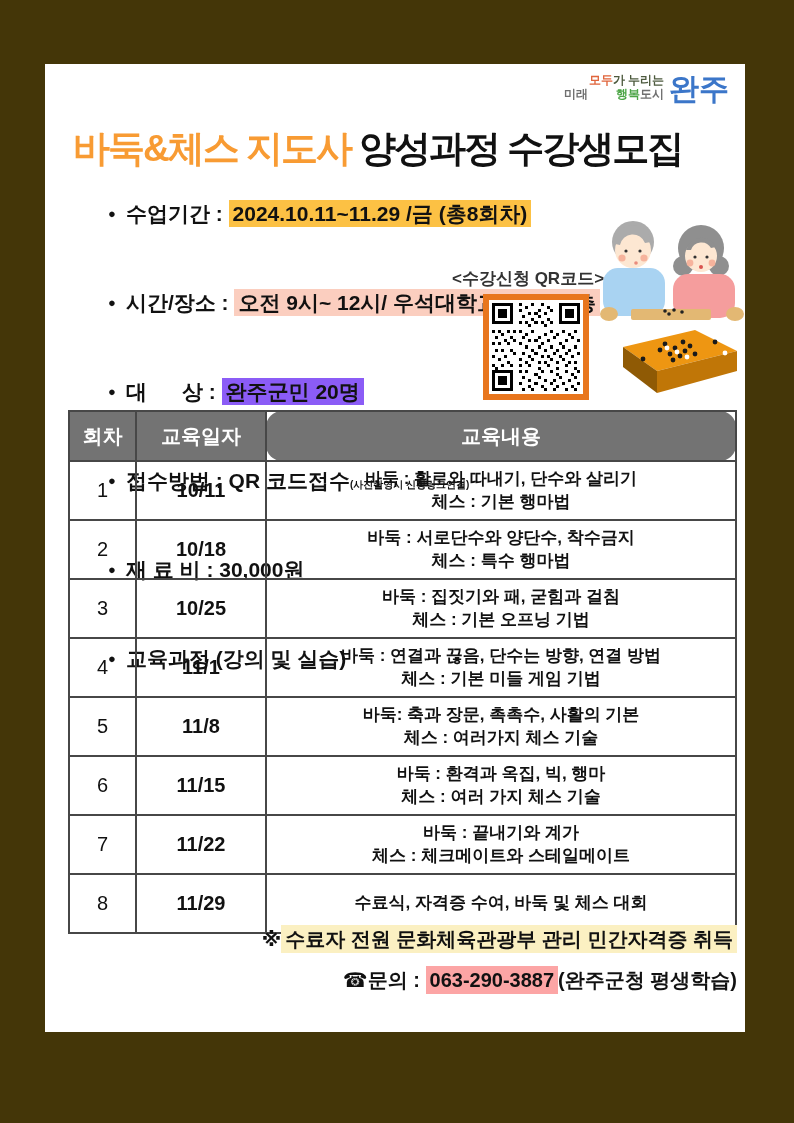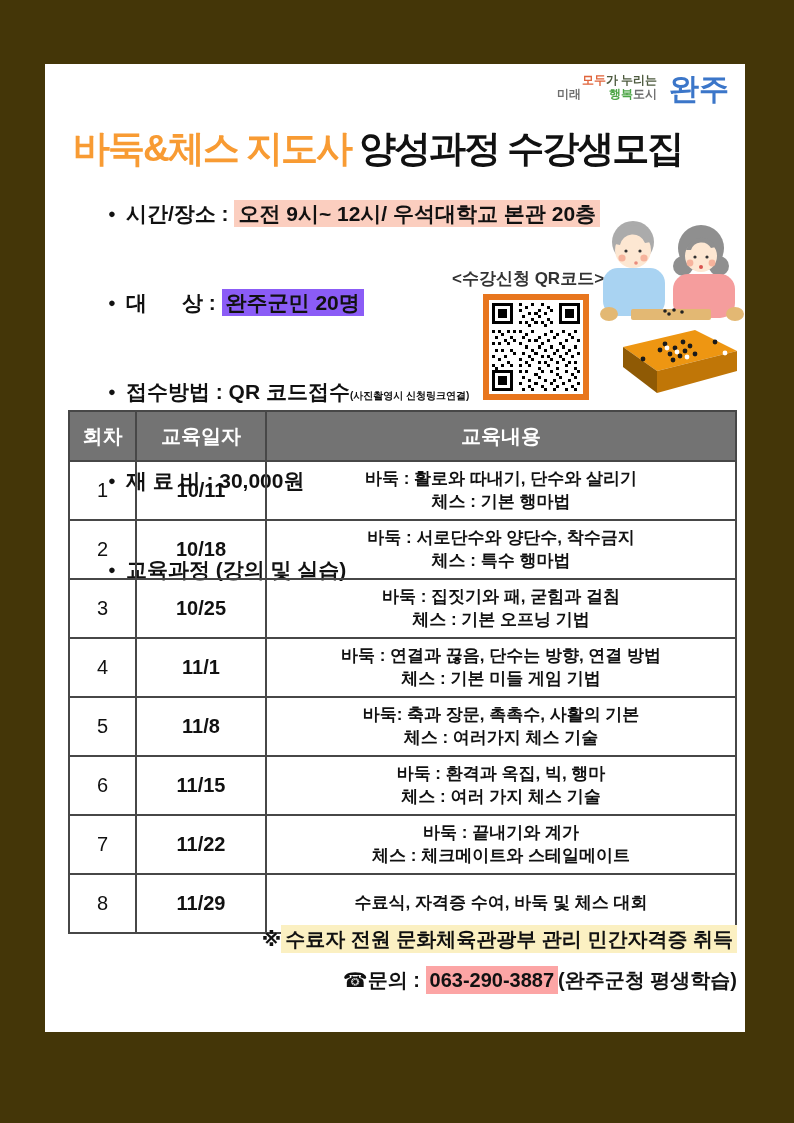--- a/index.html
+++ b/index.html
@@ -14,21 +14,21 @@
   }
   
   .logo{position:absolute;top:10px;right:16px;display:flex;align-items:flex-end;}
   .logo-lines{text-align:right;line-height:1.15;font-weight:bold;}
   .logo-l1{font-size:12px;}
   .logo-l2{font-size:12px;}
   .lg-red{color:#E0653C;}
   .lg-dark{color:#4d5a3e;font-family:Liberation Serif, serif;}
   .lg-gray{color:#6f6f6f;}
   .lg-green{color:#4ca546;margin-left:28px;}
-  .logo-name{font-size:30px;font-weight:bold;color:#3b76c9;margin-left:12px;line-height:.9;}
+  .logo-name{font-size:30px;font-weight:bold;color:#3b76c9;margin-left:5px;line-height:.9;}
   
   .title{position:absolute;top:48px;left:28px;font-size:37px;font-weight:800;
          letter-spacing:-2px;white-space:nowrap;margin-top:12px;}
   .title .t-orange{color:#F89B33;margin-right:8px;}
   .title .t-black{color:#111111;}
   
   .bullets{position:absolute;top:112px;left:28px;list-style:none;margin:0;padding:0;}
   .bullets li{margin-bottom:13px;font-size:21px;font-weight:bold;color:#111;white-space:pre;}
   .bullet-dot{font-size:13px;vertical-align:3px;margin-right:10px;}
   .hl{padding:2px 4px;}
@@ -43,21 +43,21 @@
   .qr-box svg{width:88px;height:88px;display:block;}
   
   .illus{position:absolute;top:150px;left:550px;width:152px;height:182px;}
   
   .schedule{position:absolute;top:346px;left:23px;width:669px;border-collapse:collapse;}
   .schedule th,.schedule td{border:2px solid #474747;text-align:center;vertical-align:middle;}
   .schedule th{background:#737373;color:#ffffff;font-size:20px;font-weight:bold;height:46px;}
   .schedule td{height:55px;}
   .c-no{width:63px;font-size:20px;font-weight:normal;color:#111;}
   .c-date{width:126px;font-size:20px;font-weight:bold;color:#111;}
-  .c-content{font-size:17px;font-weight:bold;color:#111;line-height:1.3;}
+  .c-content{font-size:17px;font-weight:bold;color:#111;line-height:1.3;border-radius:16px;}
   
   .note{position:absolute;top:862px;right:8px;font-size:20px;font-weight:bold;color:#111;}
   .note .hl-note{background:#FBF0C2;padding:3px 4px;}
   .phone{position:absolute;top:903px;right:8px;font-size:20px;font-weight:bold;color:#111;}
   .phone .hl-phone{background:#fca5a5;padding:3px 4px;}
 </style>
 </head>
 <body>
 
 <div class="poster">
@@ -72,20 +72,23 @@
       </div>
     </div>
     <div class="logo-name">완주</div>
   </div>
 
   <div class="title">
     <span class="t-orange">바둑&amp;체스 지도사</span><span class="t-black">양성과정 수강생모집</span>
   </div>
 
   <ul class="bullets">
+    <li>
+      <span class="bullet-dot">●</span><span>수업기간</span><span> : </span><span class="hl hl-yellow">2024.10.11~11.29 /금 (총8회차)</span>
+    </li>
     <li>
       <span class="bullet-dot">●</span><span>시간/장소</span><span> : </span><span class="hl hl-pink">오전 9시~ 12시/ 우석대학교 본관 20층</span>
     </li>
     <li>
       <span class="bullet-dot">●</span><span>대      상</span><span> : </span><span class="hl hl-mint">완주군민 20명</span>
     </li>
     <li>
       <span class="bullet-dot">●</span><span>접수방법</span><span> : </span><span>QR 코드접수</span><span class="small-note">(사진촬영시 신청링크연결)</span>
     </li>
     <li>

